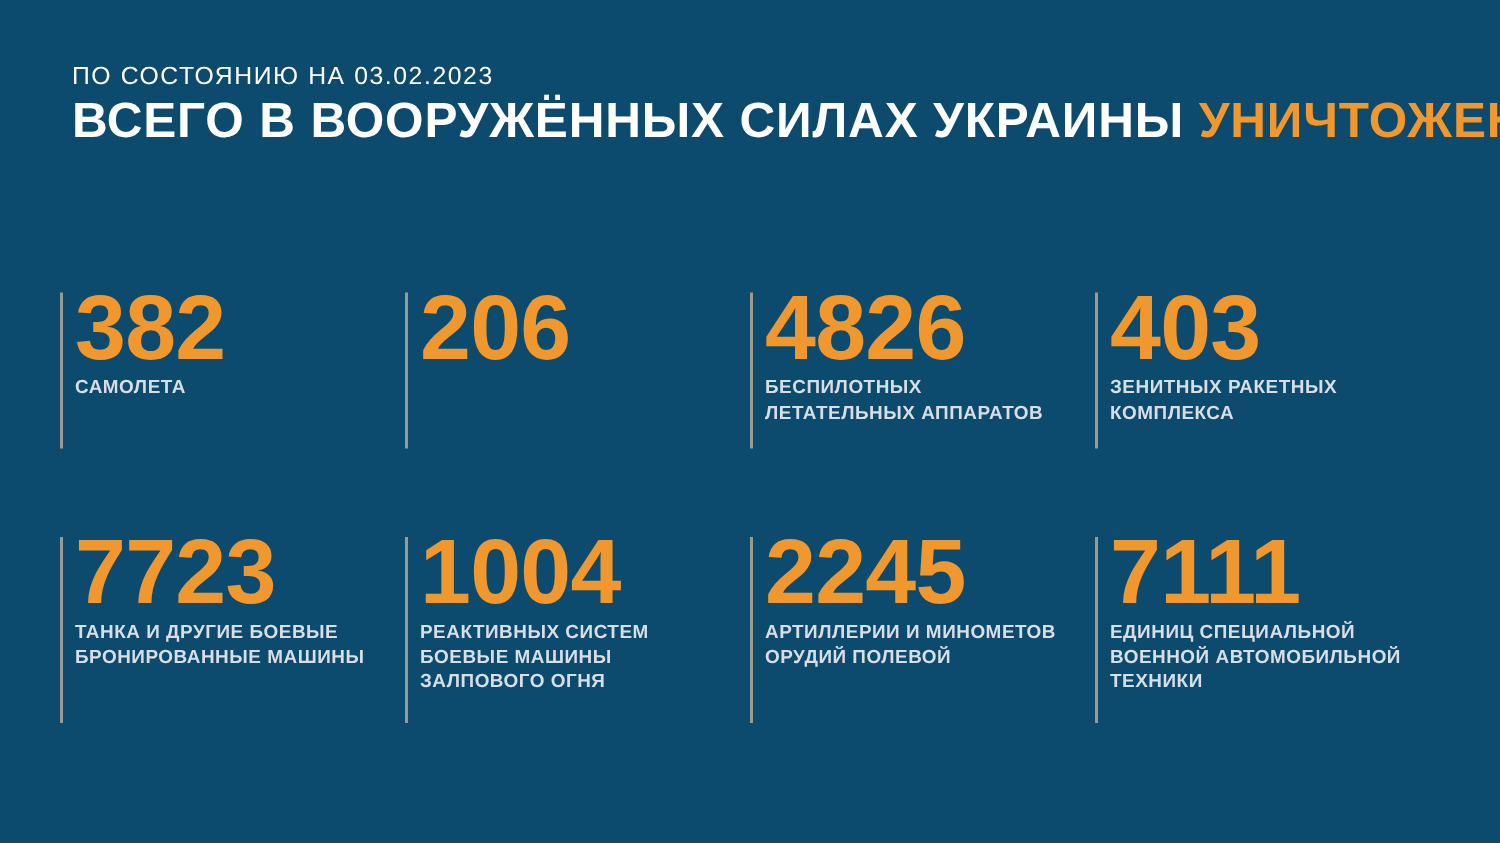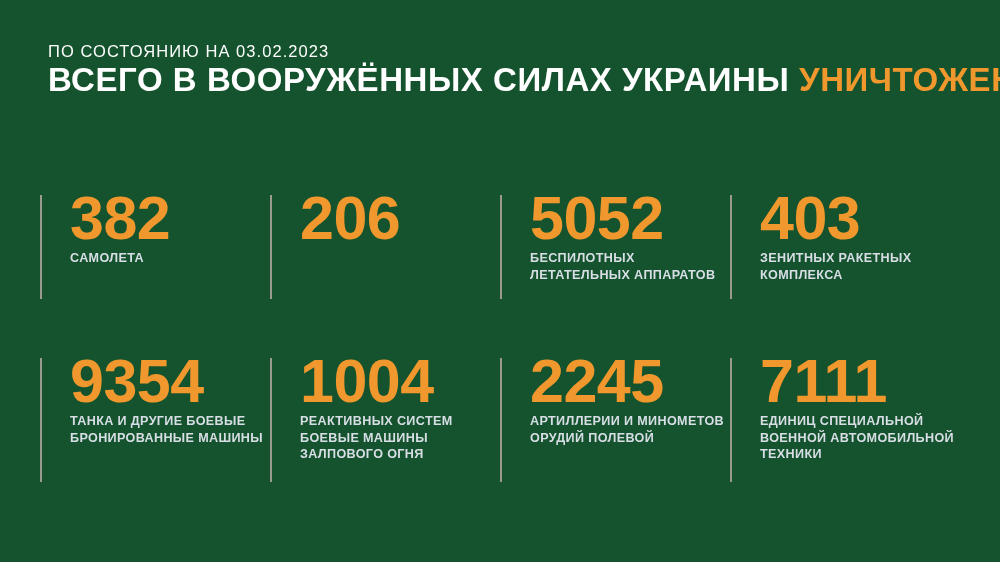--- a/index.html
+++ b/index.html
@@ -13,21 +13,21 @@
     overflow: hidden;
     background: #2c4055;
     font-family: "Liberation Sans", sans-serif;
     -webkit-font-smoothing: antialiased;
   }
 
   .poster {
     position: relative;
     width: 1000px;
     height: 562px;
-    background: #14532d;
+    background: #0c4a6e;
     box-sizing: border-box;
   }
 
   
   .header {
     position: absolute;
     left: 48px;
     top: 41px;
     right: 40px;
   }
@@ -61,21 +61,21 @@
     top: 186px;
     width: 920px;
     display: grid;
     grid-template-columns: repeat(4, 1fr);
     grid-template-rows: auto auto;
     row-gap: 66px;
   }
 
   .cell {
     position: relative;
-    padding-left: 30px;
+    padding-left: 10px;
     box-sizing: border-box;
   }
 
   
   .cell .rule {
     position: absolute;
     left: 0;
     top: 9px;
     width: 2px;
     height: 104px;
@@ -125,39 +125,39 @@
       </div>
     </div>
 
     <div class="cell">
       <span class="rule"></span>
       <div class="value">206</div>
     </div>
 
     <div class="cell">
       <span class="rule"></span>
-      <div class="value">5052</div>
+      <div class="value">4826</div>
       <div class="label">
         <span class="ln">БЕСПИЛОТНЫХ</span>
         <span class="ln">ЛЕТАТЕЛЬНЫХ АППАРАТОВ</span>
       </div>
     </div>
 
     <div class="cell">
       <span class="rule"></span>
       <div class="value">403</div>
       <div class="label">
         <span class="ln">ЗЕНИТНЫХ РАКЕТНЫХ</span>
         <span class="ln">КОМПЛЕКСА</span>
       </div>
     </div>
 
     <div class="cell tall">
       <span class="rule"></span>
-      <div class="value">9354</div>
+      <div class="value">7723</div>
       <div class="label">
         <span class="ln">ТАНКА И ДРУГИЕ БОЕВЫЕ</span>
         <span class="ln">БРОНИРОВАННЫЕ МАШИНЫ</span>
       </div>
     </div>
 
     <div class="cell tall">
       <span class="rule"></span>
       <div class="value">1004</div>
       <div class="label">

